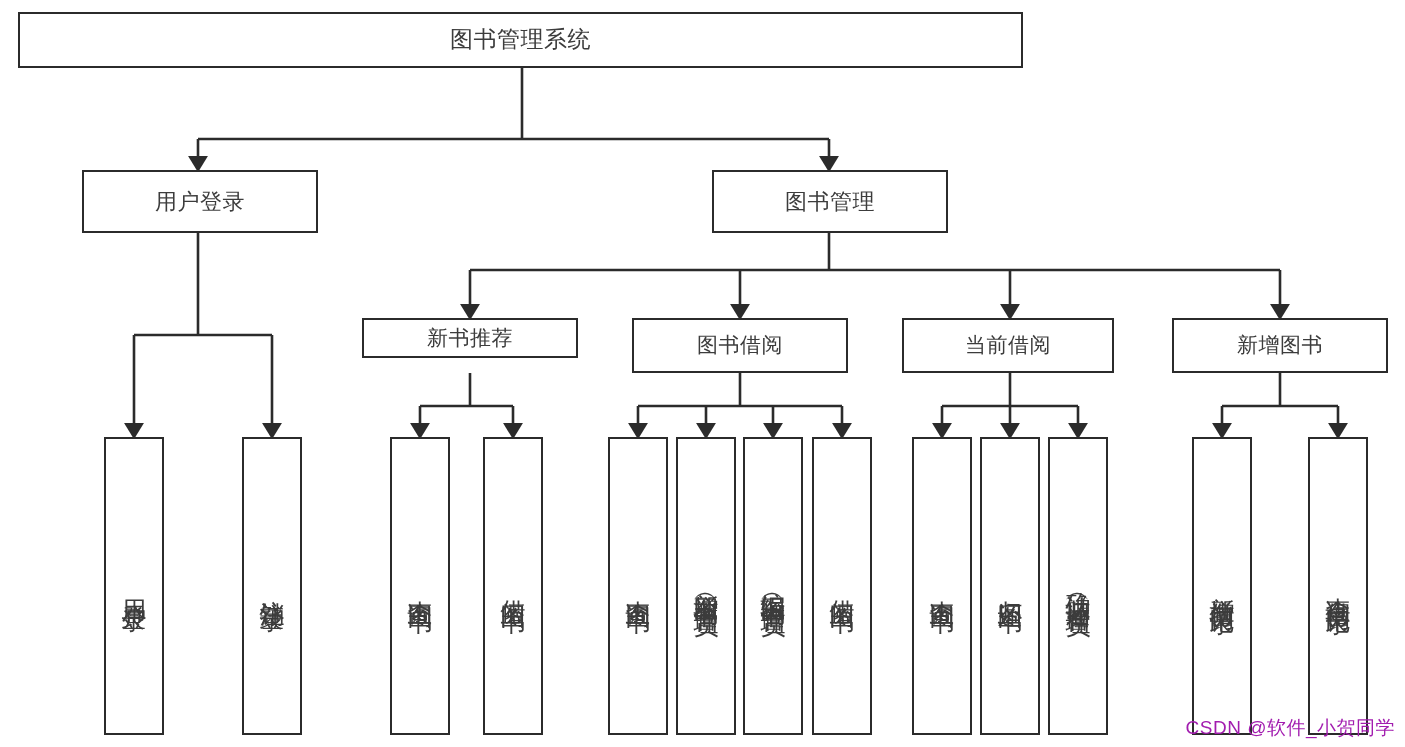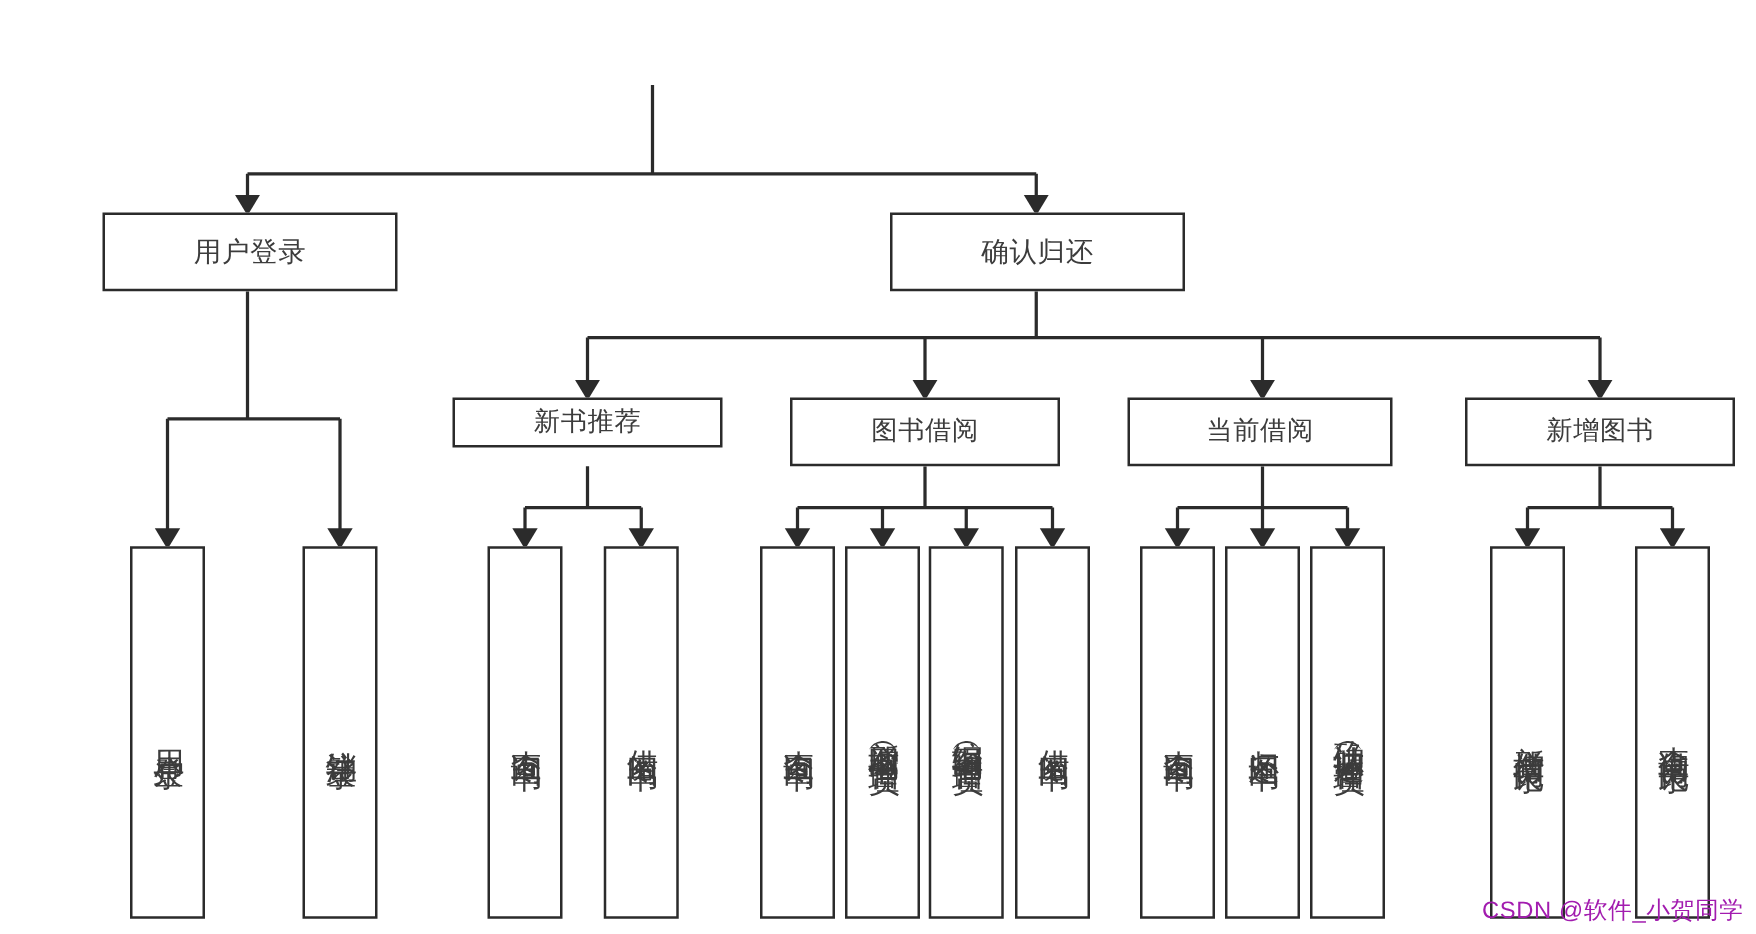--- a/index.html
+++ b/index.html
@@ -126,27 +126,30 @@
       <path d="M1010,406 L1010,431" marker-end="url(#arrowhead)"></path>
       <path d="M1078,406 L1078,431" marker-end="url(#arrowhead)"></path>
 
       <path d="M1280,373 L1280,406"></path>
       <path d="M1222,406 L1338,406"></path>
       <path d="M1222,406 L1222,431" marker-end="url(#arrowhead)"></path>
       <path d="M1338,406 L1338,431" marker-end="url(#arrowhead)"></path>
     </g>
   </svg>
 
+  <div class="node-box level-0" style="left:18px; top:12px; width:1005px; height:56px;">
+    <span class="node-label">图书管理系统</span>
+  </div>
 
   <div class="node-box level-1" style="left:82px; top:170px; width:236px; height:63px;">
     <span class="node-label">用户登录</span>
   </div>
 
   <div class="node-box level-1" style="left:712px; top:170px; width:236px; height:63px;">
-    <span class="node-label">确认归还</span>
+    <span class="node-label">图书管理</span>
   </div>
 
   <div class="node-box level-2" style="left:362px; top:318px; width:216px; height:40px;">
     <span class="node-label">新书推荐</span>
   </div>
 
   <div class="node-box level-2" style="left:632px; top:318px; width:216px; height:55px;text-align:right;">
     <span class="node-label">图书借阅</span>
   </div>
 

